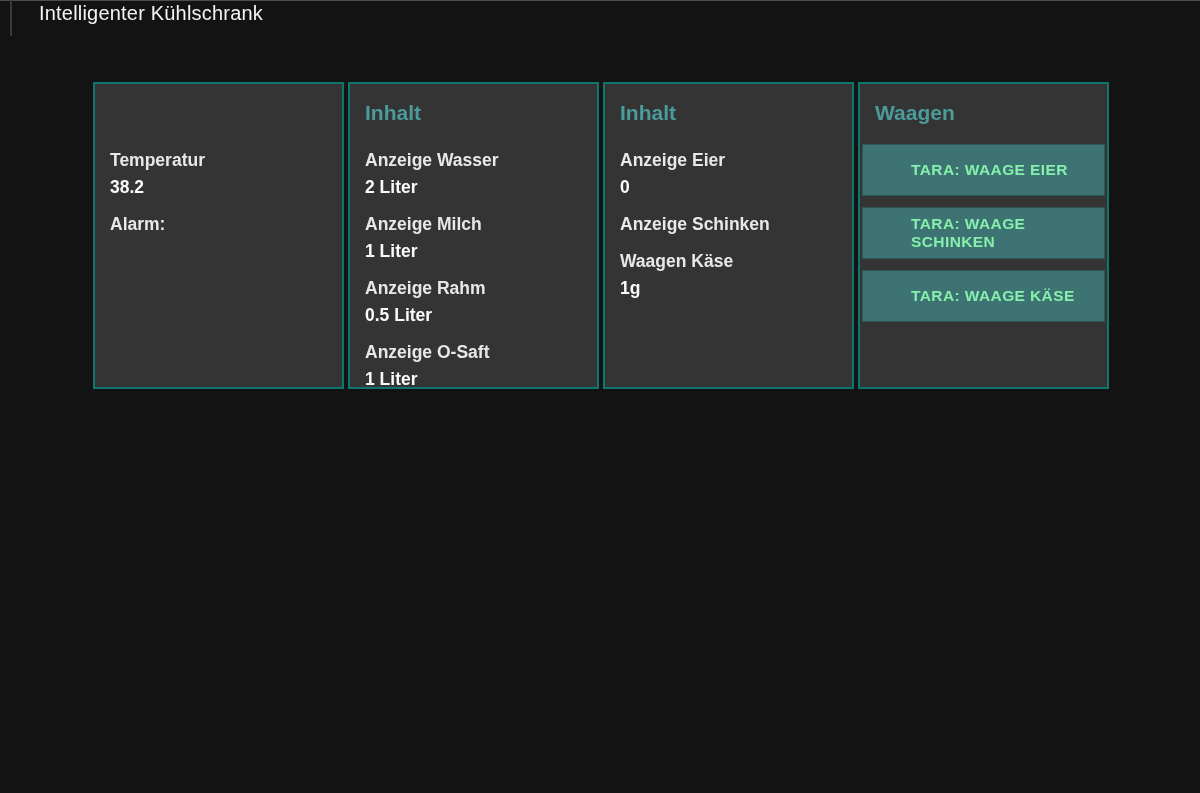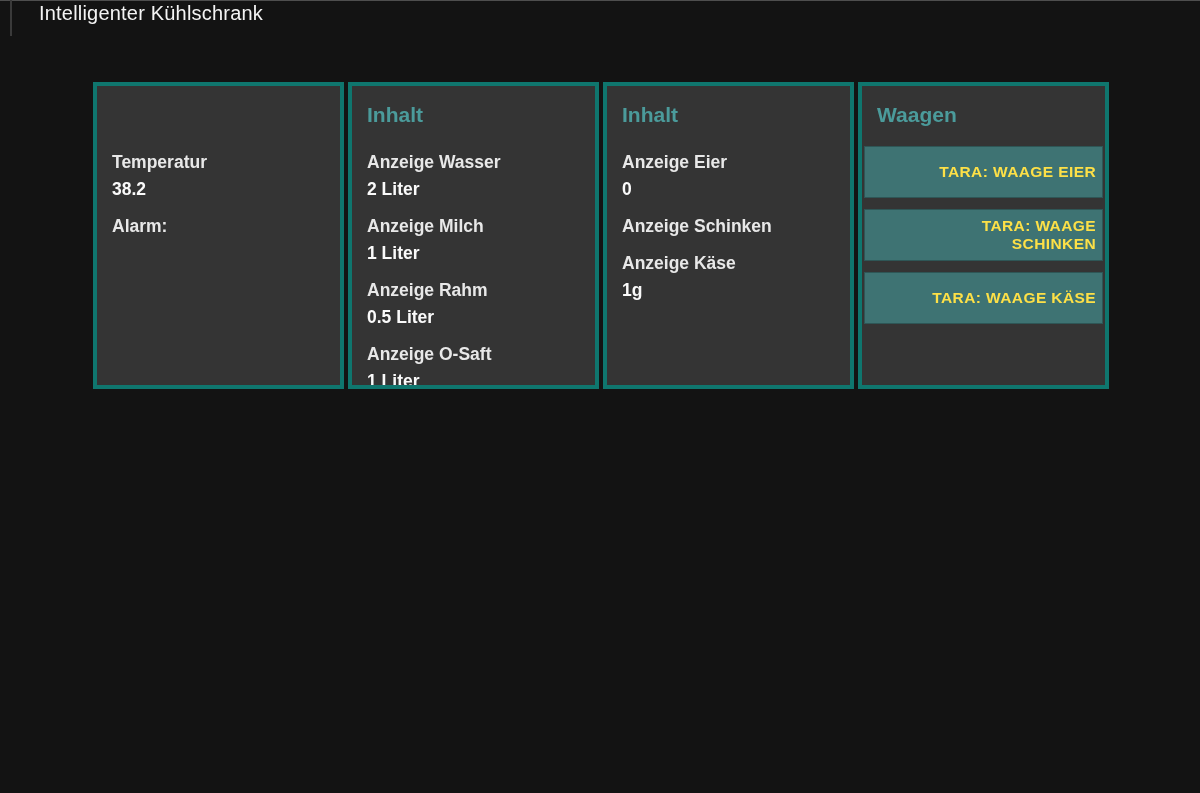--- a/index.html
+++ b/index.html
@@ -40,21 +40,21 @@
     position: absolute;
     left: 93px; top: 82px;
     display: flex;
     gap: 4px;
   }
   .panel {
     width: 251px;
     height: 307px;
     box-sizing: border-box;
     background: var(--panel-bg, #343434);
-    border: 4px solid #0f766e;
+    border: 2px solid #0f766e;
     padding: 16px 15px 0 15px;
     overflow: hidden;
   }
   .panel-header {
     font-size: 21px;
     font-weight: 700;
     color: var(--accent-teal, #4b9b9b);
     line-height: 26px;
     min-height: 26px;
     margin: 0 0 21px 0;
@@ -89,26 +89,26 @@
     gap: 11px;
   }
   .tara-button {
     display: block;
     width: 100%;
     height: 52px;
     box-sizing: border-box;
     background: var(--button-teal, #3e7373);
     border: 1px solid rgba(0,0,0,0.25);
     border-radius: 0;
-    color: #fde047;
+    color: #86efac;
     font-family: inherit;
     font-size: 15.5px;
     font-weight: 700;
     letter-spacing: 0.4px;
-    text-align: right;
+    text-align: left;
     cursor: pointer;
     padding-left: 48px;
   }
 </style>
 </head>
 <body>
 
 <div class="topbar-line"></div>
 <div class="title-tick"></div>
 <h1 class="app-title">Intelligenter Kühlschrank</h1>
@@ -150,21 +150,21 @@
   <section class="panel">
     <div class="panel-header">Inhalt</div>
     <div class="metric">
       <div class="metric-label">Anzeige Eier</div>
       <div class="metric-value">0</div>
     </div>
     <div class="metric">
       <div class="metric-label">Anzeige Schinken</div>
     </div>
     <div class="metric">
-      <div class="metric-label">Anzeige Käse</div>
+      <div class="metric-label">Waagen Käse</div>
       <div class="metric-value">1g</div>
     </div>
   </section>
 
   <section class="panel panel-waagen">
     <div class="panel-header">Waagen</div>
     <div class="buttons">
       <button class="tara-button">TARA: WAAGE EIER</button>
       <button class="tara-button">TARA: WAAGE SCHINKEN</button>
       <button class="tara-button">TARA: WAAGE KÄSE</button>

